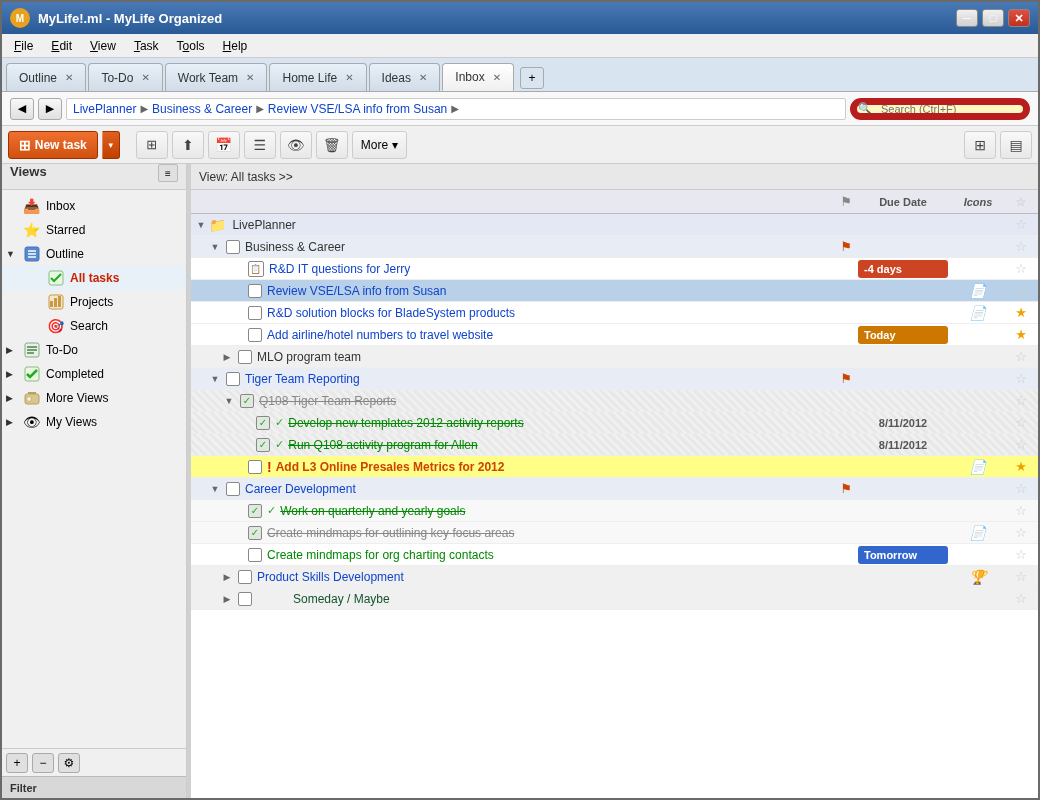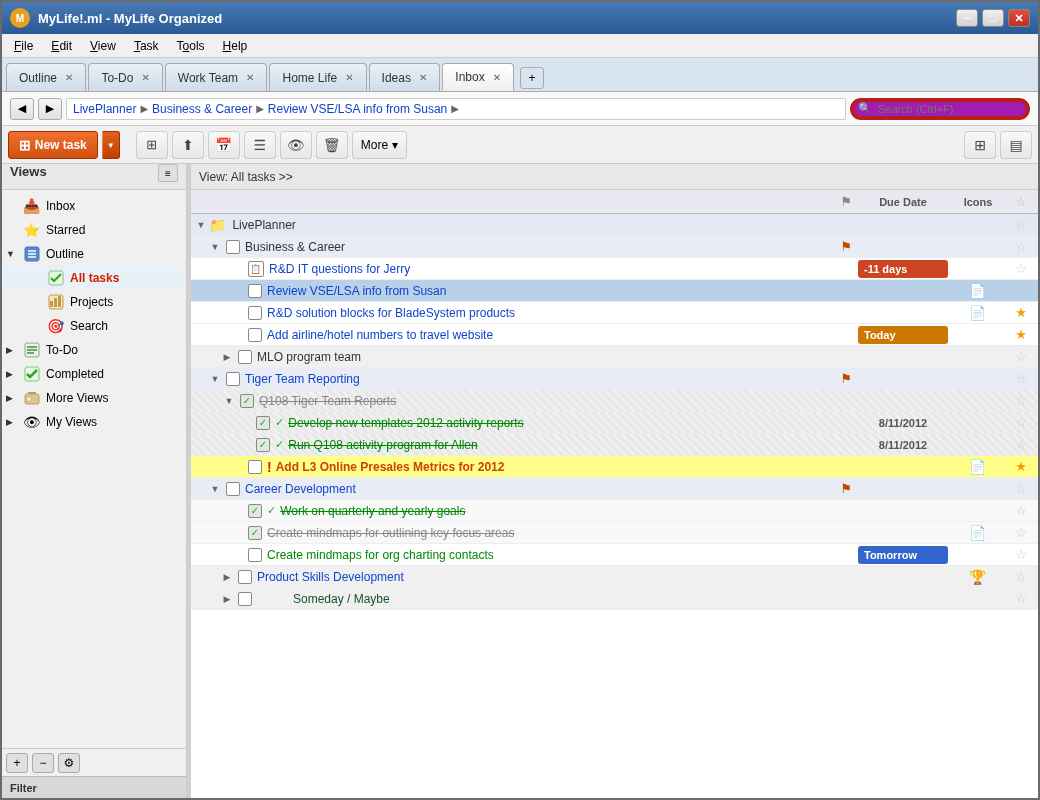--- a/index.html
+++ b/index.html
@@ -26,21 +26,21 @@
     .tab-close { font-size: 10px; color: #666; cursor: pointer; margin-left: 2px; }
     .tab-add { width: 24px; height: 22px; display: flex; align-items: center; justify-content: center; border: 1px solid #aaa; border-radius: 3px; background: #d8e4f0; cursor: pointer; margin-left: 4px; margin-bottom: 2px; }
 
     
     .breadcrumb-bar { height: 34px; display: flex; align-items: center; padding: 0 8px; background: #f8f8f8; border-bottom: 1px solid #ccc; flex-shrink: 0; gap: 4px; }
     .nav-btn { width: 24px; height: 22px; border: 1px solid #aaa; border-radius: 3px; background: linear-gradient(to bottom, #f8f8f8, #e0e0e0); display: flex; align-items: center; justify-content: center; cursor: pointer; font-size: 11px; }
     .breadcrumb-path { flex: 1; display: flex; align-items: center; gap: 4px; font-size: 12px; color: #333; padding: 0 6px; border: 1px solid #ccc; height: 22px; background: white; border-radius: 2px; }
     .breadcrumb-sep { color: #666; font-size: 10px; }
     .search-wrap { position: relative; display: flex; align-items: center; }
     .search-icon-inner { position: absolute; left: 8px; color: #888; font-size: 11px; }
-    .search-input { width: 180px; height: 22px; border: 4px solid #b91c1c; border-radius: 11px; padding: 0 8px 0 24px; background: #a21caf; font-size: 11px; outline: none; }
+    .search-input { width: 180px; height: 22px; border: 7px solid #b91c1c; border-radius: 11px; padding: 0 8px 0 24px; background: #fef9c3; font-size: 11px; outline: none; }
 
     
     .toolbar { height: 38px; display: flex; align-items: center; padding: 0 6px; background: #f0f0f0; border-bottom: 1px solid #ccc; flex-shrink: 0; gap: 4px; }
     .new-task-btn { height: 28px; background: linear-gradient(to bottom, #f07030, #d05010); color: white; border: 1px solid #a03000; border-radius: 3px; padding: 0 10px; display: flex; align-items: center; gap: 4px; cursor: pointer; font-size: 12px; font-weight: bold; }
     .new-task-btn .plus { font-size: 14px; }
     .new-task-dropdown { width: 18px; height: 28px; background: linear-gradient(to bottom, #e06020, #c04000); border: 1px solid #a03000; border-left: 1px solid rgba(255,255,255,0.3); border-radius: 0 3px 3px 0; display: flex; align-items: center; justify-content: center; cursor: pointer; color: white; font-size: 9px; }
     .toolbar-btn { width: 32px; height: 28px; border: 1px solid #ccc; border-radius: 3px; background: linear-gradient(to bottom, #f8f8f8, #e8e8e8); display: flex; align-items: center; justify-content: center; cursor: pointer; font-size: 14px; color: #444; }
     .more-btn { height: 28px; border: 1px solid #ccc; border-radius: 3px; background: linear-gradient(to bottom, #f8f8f8, #e8e8e8); display: flex; align-items: center; gap: 4px; padding: 0 8px; cursor: pointer; font-size: 12px; text-align: right; }
     .view-btns { margin-left: auto; display: flex; gap: 4px; }
 
@@ -65,21 +65,21 @@
     
     .task-area { flex: 1; display: flex; flex-direction: column; overflow: hidden; background: white; }
     .task-toolbar { height: 26px; display: flex; align-items: center; padding: 0 8px; background: #e8e8e8; border-bottom: 1px solid #ccc; font-size: 12px; color: #333; gap: 8px; }
     .task-toolbar .view-label { font-weight: 500; }
 
     
     .task-header { height: 24px; display: flex; align-items: center; background: #e8e8f0; border-bottom: 1px solid #bbb; padding: 0 4px; flex-shrink: 0; }
     .task-col-main { flex: 1; padding-left: 8px; font-size: 11px; font-weight: bold; color: #555; }
     .task-col-priority { width: 24px; display: flex; align-items: center; justify-content: center; font-size: 10px; color: #555; }
     .task-col-duedate { width: 90px; font-size: 11px; font-weight: bold; color: #555; text-align: center; }
-    .task-col-icons { width: 60px; font-size: 11px; font-weight: bold; color: #555; text-align: center; }
+    .task-col-icons { width: 60px; font-size: 11px; font-weight: bold; color: #555; text-align: center; font-style: italic; }
     .task-col-star { width: 26px; display: flex; align-items: center; justify-content: center; font-size: 12px; color: #bbb; }
 
     
     .task-list { flex: 1; overflow-y: auto; }
     .task-row { display: flex; align-items: center; min-height: 22px; padding: 1px 4px; border-bottom: 1px solid #eee; }
     .task-row.selected { background: #b8d0e8; }
     .task-row.completed-row { background: repeating-linear-gradient(45deg, #f0f0f0, #f0f0f0 3px, #e8e8e8 3px, #e8e8e8 6px); }
     .task-row.highlighted { background: #ffff88; }
     .task-row.group { background: #e8ecf4; font-weight: 500; }
     .expander-arrow { width: 12px; height: 12px; display: flex; align-items: center; justify-content: center; font-size: 9px; color: #666; cursor: pointer; }
@@ -384,21 +384,21 @@
         <div class="task-row" style="padding-left:40px;">
           <div style="display:flex; align-items:center; flex:1; gap:2px;">
             <span class="expander-arrow" style="opacity:0;">▶</span>
             <div style="width:16px; height:16px; border:1px solid #888; border-radius:2px; background:white; flex-shrink:0; margin:0 3px; display:flex; align-items:center; justify-content:center;">
               <span style="font-size:9px; color:#5588cc;">📋</span>
             </div>
             <span class="task-label">R&amp;D IT questions for Jerry</span>
           </div>
           <div class="task-col-priority"></div>
           <div class="task-col-duedate">
-            <span class="due-badge due-overdue">-11 days</span>
+            <span class="due-badge due-overdue">-4 days</span>
           </div>
           <div class="task-col-icons"></div>
           <div class="task-col-star">
               <span class="icon-star empty">☆</span>
             </div>
         </div>
 
         <div class="task-row selected" style="padding-left:40px;">
           <div style="display:flex; align-items:center; flex:1; gap:2px;">
             <span class="expander-arrow" style="opacity:0;">▶</span>

